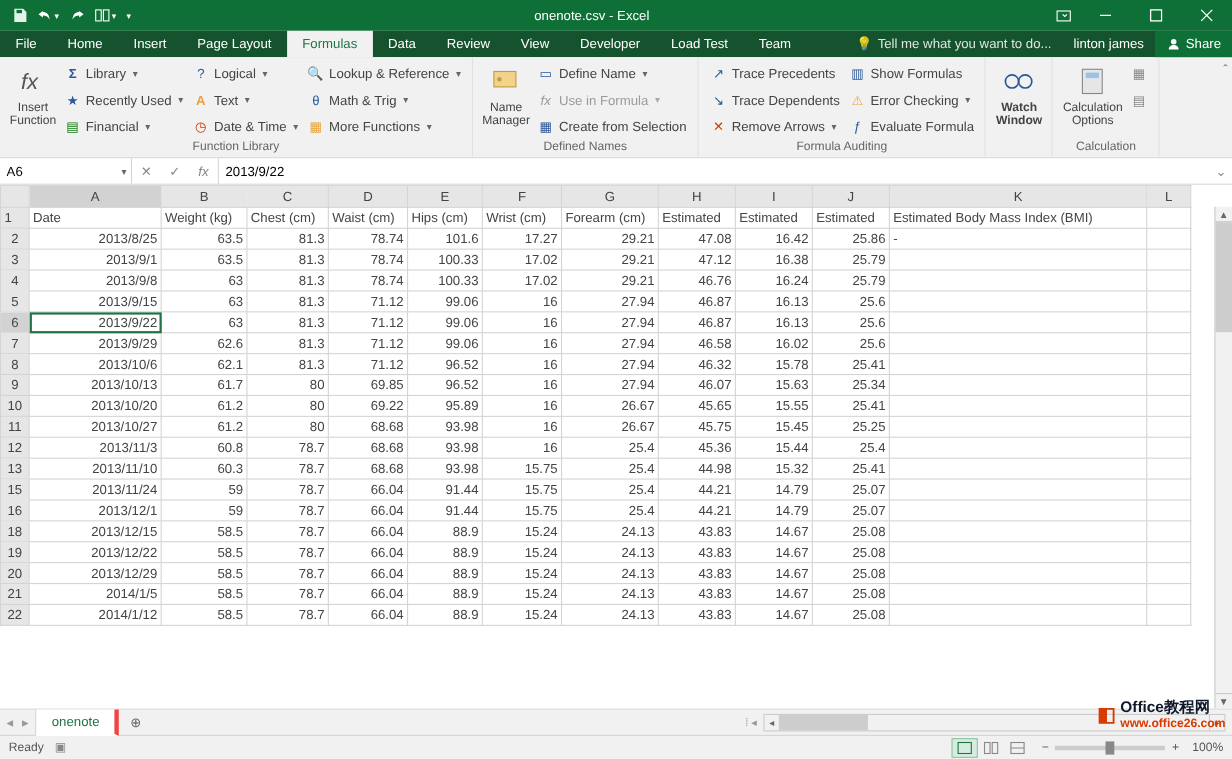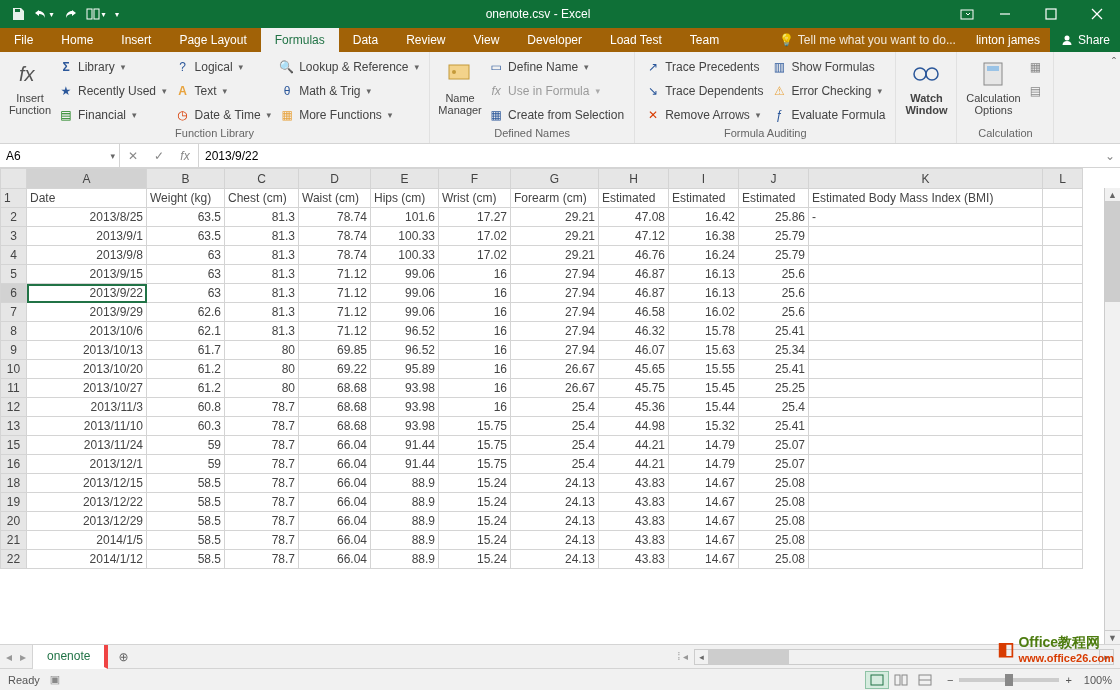--- a/index.html
+++ b/index.html
@@ -10,21 +10,21 @@
 .titlebar .qat { display: flex; align-items: center; gap: 2px; padding-left: 6px; }
 .titlebar .qat-btn { width: 24px; height: 22px; display: flex; align-items: center; justify-content: center; cursor: pointer; }
 .titlebar .qat-btn svg { fill: #fff; }
 .titlebar .title { flex: 1; text-align: center; font-size: 12px; }
 .titlebar .win { display: flex; align-items: center; }
 .titlebar .win-btn { width: 46px; height: 28px; display: flex; align-items: center; justify-content: center; cursor: pointer; }
 .titlebar .win-btn svg { stroke: #fff; fill: none; }
 .ribbon-opt { width: 30px; height: 22px; display:flex;align-items:center;justify-content:center;cursor:pointer; }
 
 
-.tabs { height: 24px; background: #a16207; display: flex; align-items: stretch; color: #fff; font-size: 12px; justify-content: center; }
+.tabs { height: 24px; background: #14532d; display: flex; align-items: stretch; color: #fff; font-size: 12px; justify-content: center; }
 .tab { padding: 0 14px; display: flex; align-items: center; cursor: pointer; }
 .tab.active { background: #f1f1f1; color: #217346; }
 .tabs .tellme { flex: 0 0 auto; display:flex; align-items:center; padding: 0 10px; opacity:.85; gap:4px;}
 .tabs .spacer { flex:1; }
 .tabs .user { padding: 0 10px; display:flex;align-items:center; }
 .tabs .share { padding: 0 10px; display:flex;align-items:center; gap:4px; background:#0f7037;}
 .tabs .share svg { fill:#fff; }
 
 
 .ribbon { height: 92px; background: #f1f1f1; border-bottom: 1px solid #d4d4d4; display: flex; }
@@ -81,21 +81,21 @@
 .status .spacer{flex:1;}
 .status .viewbtn { width:24px; height:18px; display:flex;align-items:center;justify-content:center; cursor:pointer; border:1px solid transparent;}
 .status .viewbtn.active { background:#d6ecdf; border:1px solid #8fc3a6;}
 .zoom { display:flex; align-items:center; gap:6px; margin-left:10px;}
 .zslider { width:100px; height:4px; background:#ccc; position:relative;}
 .zslider .zt { position:absolute; left:50%; top:-4px; width:8px; height:12px; background:#888; transform:translateX(-50%);}
 
 
 .wm { position:absolute; right:6px; bottom:26px; display:flex; align-items:center; gap:4px; font-size:14px; font-weight:bold;}
 .wm .o { color:#d83b01; font-size:18px;}
-.wm .t1 { color:#4d7c0f;}
+.wm .t1 { color:#0f172a;}
 .wm .t2 { color:#d83b01; font-size:11px;}
 
 .vscroll { position:absolute; right:0; top:20px; bottom:0; width:16px; background:#f1f1f1; border-left:1px solid #ccc;}
 .vscroll .thumb { position:absolute; left:0; right:0; top:14px; height:100px; background:#cdcdcd;}
 .vscroll .ar { position:absolute; left:0; right:0; height:14px; display:flex;align-items:center;justify-content:center; font-size:9px; color:#666;}
 .vscroll .ar.u{top:0;border-bottom:1px solid #ccc;} .vscroll .ar.d{bottom:0;border-top:1px solid #ccc;}
 </style>
 </head>
 <body>
 

